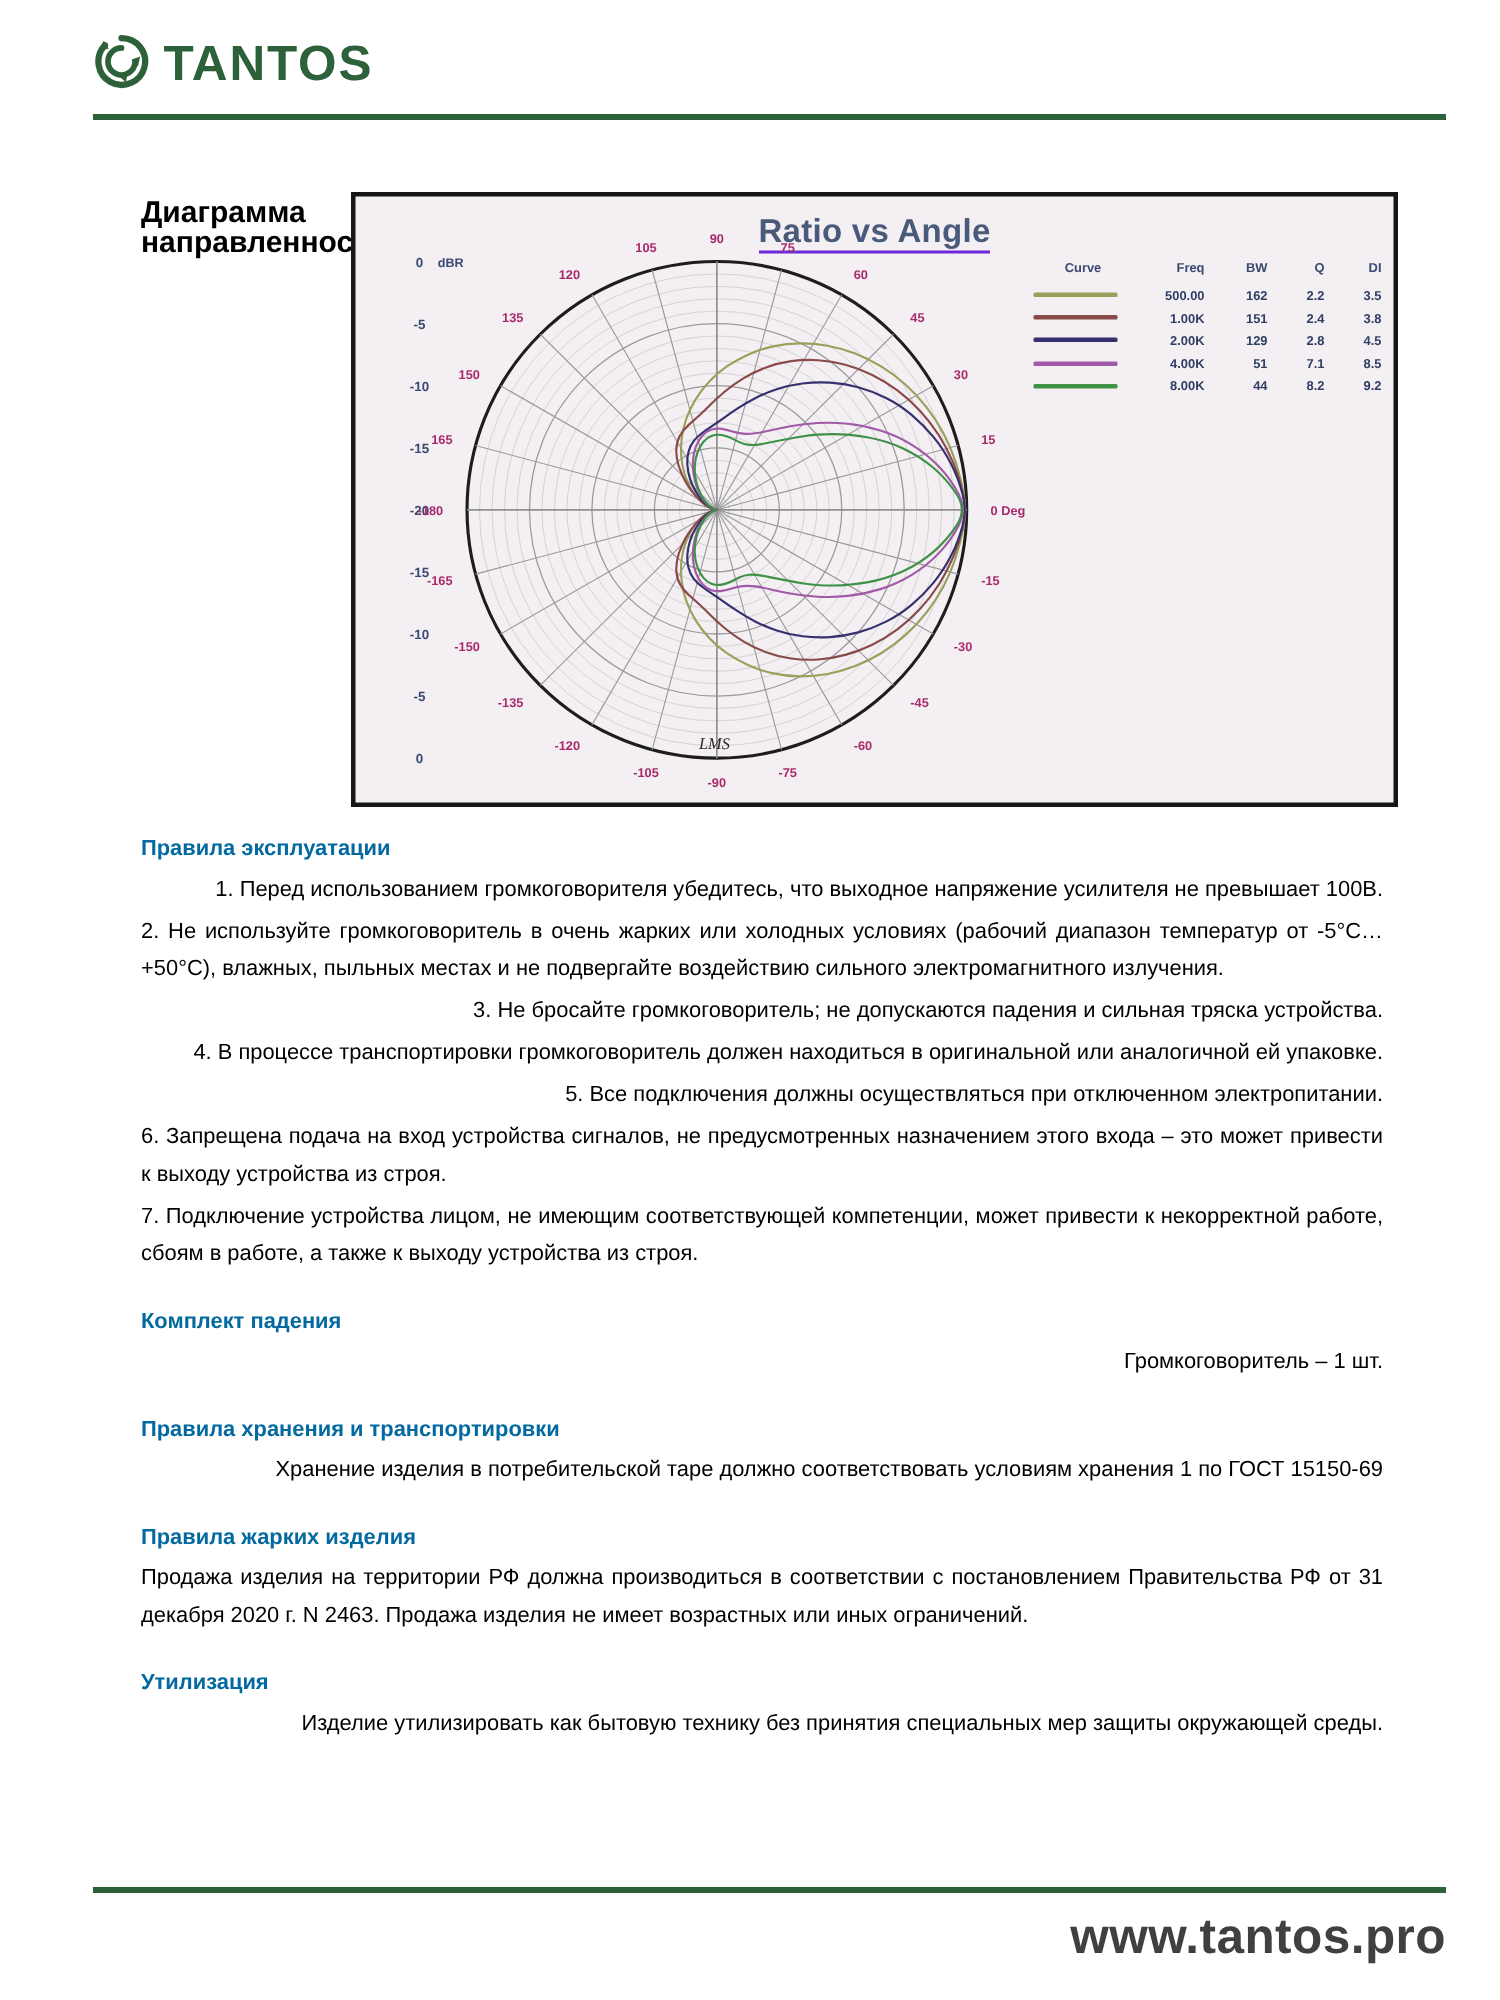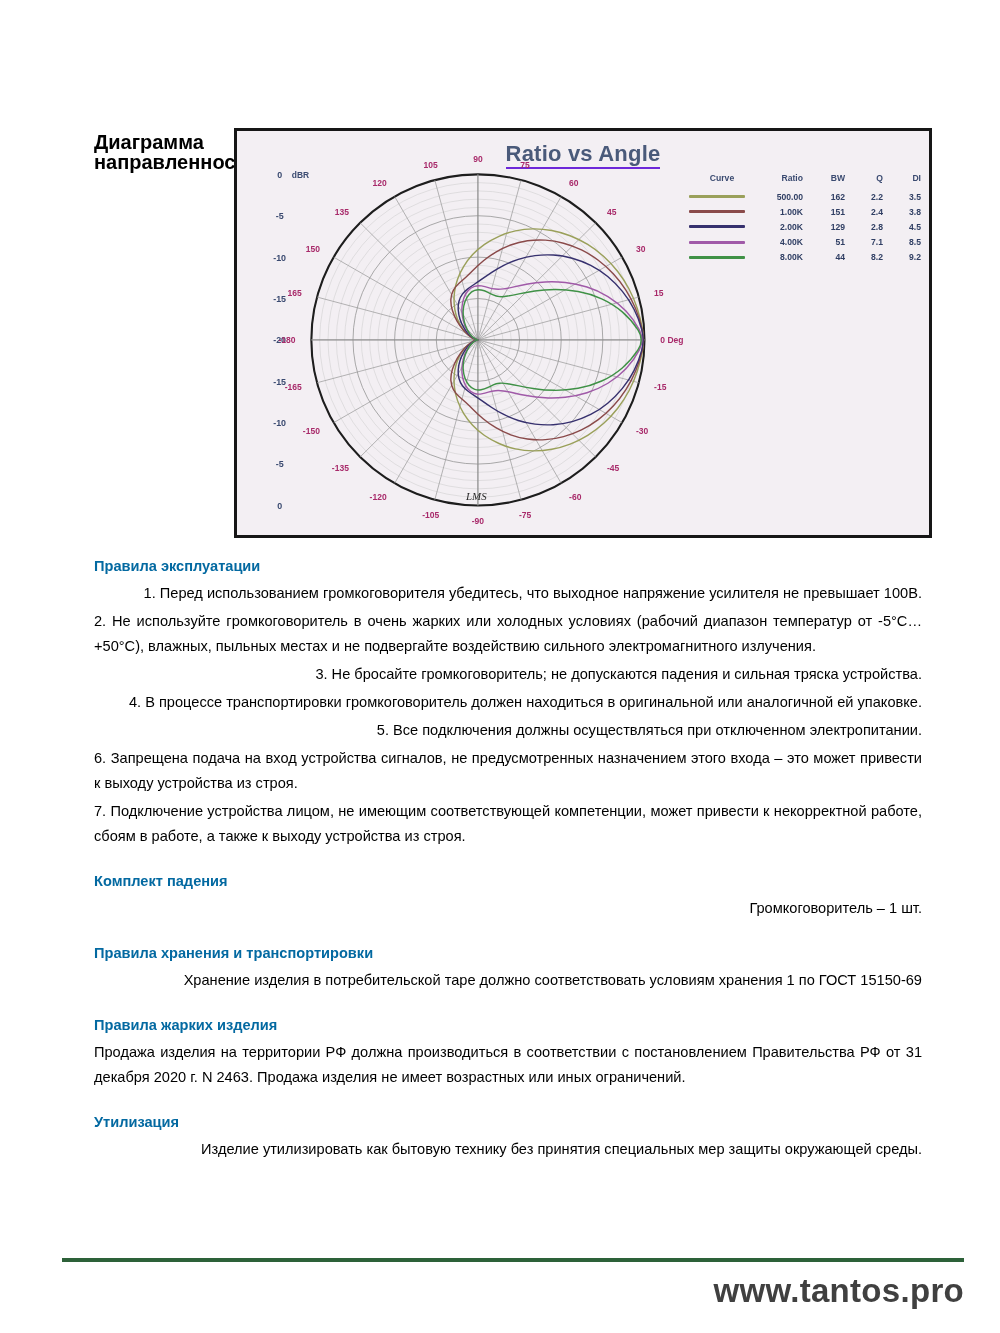--- a/index.html
+++ b/index.html
@@ -55,20 +55,33 @@
   
   .footer-rule{position:absolute;left:62px;top:1258px;width:902px;height:4px;background:#2d6139;}
   .footer-url{position:absolute;left:0;top:1272px;width:964px;text-align:right;
               font-size:33px;font-weight:bold;color:#404040;letter-spacing:.3px;}
 </style>
 </head>
 <body>
 
 <div class="page">
 
+  <div class="header">
+    <div class="logo">
+      <svg class="logo-mark" viewBox="0 0 40 40">
+        <path d="M20 3.6 A16.4 16.4 0 1 1 8.4 8.6" fill="none" stroke="#2d6139" stroke-width="4.4" stroke-linecap="round"></path>
+        <path d="M20 10.5 A9.5 9.5 0 1 0 29.5 20" fill="none" stroke="#2d6139" stroke-width="4" stroke-linecap="round"></path>
+        <path d="M7.5 5.5 l3.6 5.6 -6.6 .6 z" fill="#2d6139"></path>
+        <path d="M31.5 23.5 l-4.6 -4.8 6.2 -2.2 z" fill="#2d6139"></path>
+        <path d="M18.5 30.5 l5.8 -2.4 -1.2 6.4 z" fill="#2d6139"></path>
+      </svg>
+      <div class="logo-text">TANTOS</div>
+    </div>
+    <div class="hrule"></div>
+  </div>
 
   <div class="chart-row">
     <div class="chart-label">Диаграмма направленности</div>
 
     <div class="chart-frame">
       <div class="chart-inner">
 
         <div class="chart-title">
           <span>Ratio vs Angle</span>
         </div>
@@ -164,21 +177,21 @@
               <path d="M243.00,212.00 Q243.00,212.00 242.58,212.05 Q242.17,212.11 241.77,212.27 Q241.38,212.43 240.25,213.02 Q239.12,213.61 237.79,214.69 Q236.45,215.78 235.06,217.47 Q233.67,219.16 232.10,221.82 Q230.53,224.47 229.35,227.90 Q228.17,231.33 227.40,235.85 Q226.62,240.37 226.93,245.20 Q227.25,250.03 228.82,254.54 Q230.39,259.06 233.19,262.18 Q235.98,265.30 239.49,266.37 Q243.00,267.44 246.56,266.79 Q250.13,266.13 253.52,265.03 Q256.91,263.93 260.57,263.57 Q264.22,263.22 268.73,263.80 Q273.24,264.38 279.34,265.84 Q285.44,267.31 293.33,268.76 Q301.21,270.21 310.76,270.76 Q320.30,271.32 331.12,270.22 Q341.93,269.12 353.00,265.63 Q364.07,262.15 374.12,255.99 Q384.18,249.83 392.29,241.28 Q400.40,232.72 405.70,222.36 Q411.00,212.00 405.70,201.64 Q400.40,191.28 392.29,182.72 Q384.18,174.17 374.12,168.01 Q364.07,161.85 353.00,158.37 Q341.93,154.88 331.12,153.78 Q320.30,152.68 310.76,153.24 Q301.21,153.79 293.33,155.24 Q285.44,156.69 279.34,158.16 Q273.24,159.62 268.73,160.20 Q264.22,160.78 260.57,160.43 Q256.91,160.07 253.52,158.97 Q250.13,157.87 246.56,157.21 Q243.00,156.56 239.49,157.63 Q235.98,158.70 233.19,161.82 Q230.39,164.94 228.82,169.46 Q227.25,173.97 226.93,178.80 Q226.62,183.63 227.40,188.15 Q228.17,192.67 229.35,196.10 Q230.53,199.53 232.10,202.18 Q233.67,204.84 235.06,206.53 Q236.45,208.22 237.79,209.31 Q239.12,210.39 240.25,210.98 Q241.38,211.57 241.77,211.73 Q242.17,211.89 242.58,211.95 L243.00,212.00" fill="none" stroke="#a05aa8" stroke-width="1.45" stroke-linejoin="round" stroke-linecap="round"></path>
               <path d="M243.00,212.00 Q243.00,212.00 242.58,212.05 Q242.17,212.11 241.77,212.27 Q241.38,212.43 240.64,212.86 Q239.90,213.29 238.54,214.32 Q237.18,215.36 235.76,217.00 Q234.34,218.65 233.03,220.97 Q231.71,223.29 230.45,226.64 Q229.19,229.99 228.54,234.09 Q227.88,238.19 228.21,242.56 Q228.53,246.92 230.01,250.96 Q231.48,255.00 234.00,258.07 Q236.53,261.14 239.77,262.19 Q243.00,263.24 246.29,262.60 Q249.58,261.97 252.59,260.51 Q255.61,259.06 258.47,257.65 Q261.32,256.24 264.76,255.94 Q268.20,255.65 272.99,256.48 Q277.77,257.32 284.44,258.71 Q291.11,260.11 300.38,261.62 Q309.64,263.14 320.70,263.19 Q331.75,263.24 344.03,261.09 Q356.30,258.93 367.81,253.73 Q379.31,248.52 388.61,240.46 Q397.90,232.39 404.45,222.20 Q411.00,212.00 404.45,201.80 Q397.90,191.61 388.61,183.54 Q379.31,175.48 367.81,170.27 Q356.30,165.07 344.03,162.91 Q331.75,160.76 320.70,160.81 Q309.64,160.86 300.38,162.38 Q291.11,163.89 284.44,165.29 Q277.77,166.68 272.99,167.52 Q268.20,168.35 264.76,168.06 Q261.32,167.76 258.47,166.35 Q255.61,164.94 252.59,163.49 Q249.58,162.03 246.29,161.40 Q243.00,160.76 239.77,161.81 Q236.53,162.86 234.00,165.93 Q231.48,169.00 230.01,173.04 Q228.53,177.08 228.21,181.44 Q227.88,185.81 228.54,189.91 Q229.19,194.01 230.45,197.36 Q231.71,200.71 233.03,203.03 Q234.34,205.35 235.76,207.00 Q237.18,208.64 238.54,209.68 Q239.90,210.71 240.64,211.14 Q241.38,211.57 241.77,211.73 Q242.17,211.89 242.58,211.95 L243.00,212.00" fill="none" stroke="#3f9146" stroke-width="1.45" stroke-linejoin="round" stroke-linecap="round"></path>
             </g>
           </svg>
 
         <div class="legend">
           <table>
             <thead>
               <tr>
                 <th class="c-curve">Curve</th>
-                <th class="c-freq">Ratio</th>
+                <th class="c-freq">Freq</th>
                 <th class="c-bw">BW</th>
                 <th class="c-q">Q</th>
                 <th class="c-di">DI</th>
               </tr>
             </thead>
             <tbody id="legend-body">
                 <tr>
                   <td class="c-curve">
                     <span class="swatch" style="background: rgb(154, 160, 90);"></span>
                   </td>

